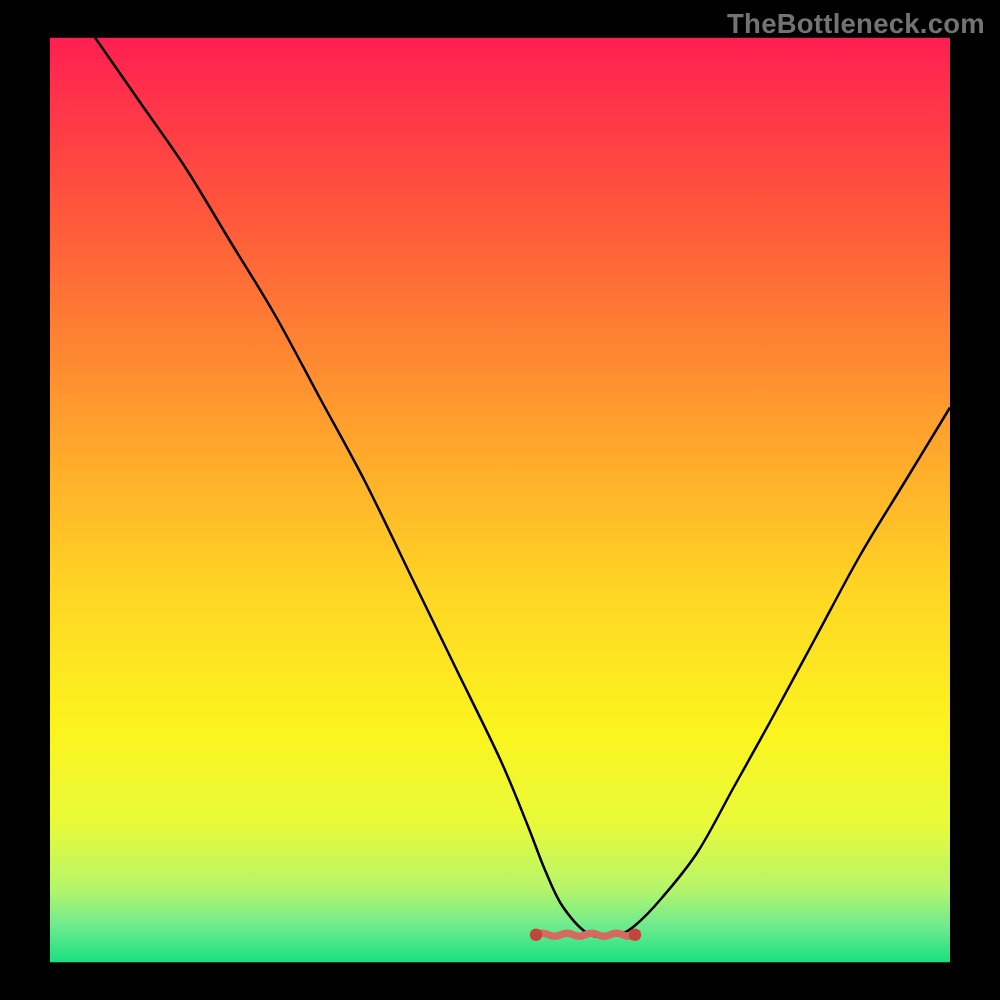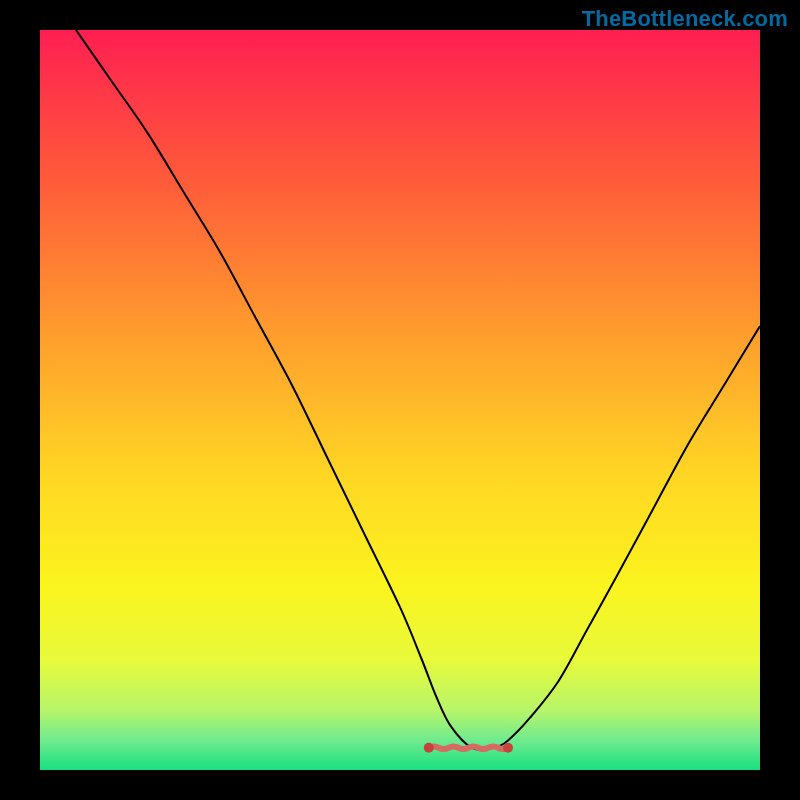--- a/index.html
+++ b/index.html
@@ -16,21 +16,21 @@
     width: 800px;
     height: 800px;
     background: #000;
   }
   .watermark {
     position: absolute;
     top: 6px;
     right: 12px;
     font-size: 22px;
     font-weight: 600;
-    color: #0369a1;
+    color: #737373;
     letter-spacing: 0.2px;
     user-select: none;
   }
   .plot {
     position: absolute;
     left: 40px;
     top: 30px;
     width: 720px;
     height: 740px;
   }

